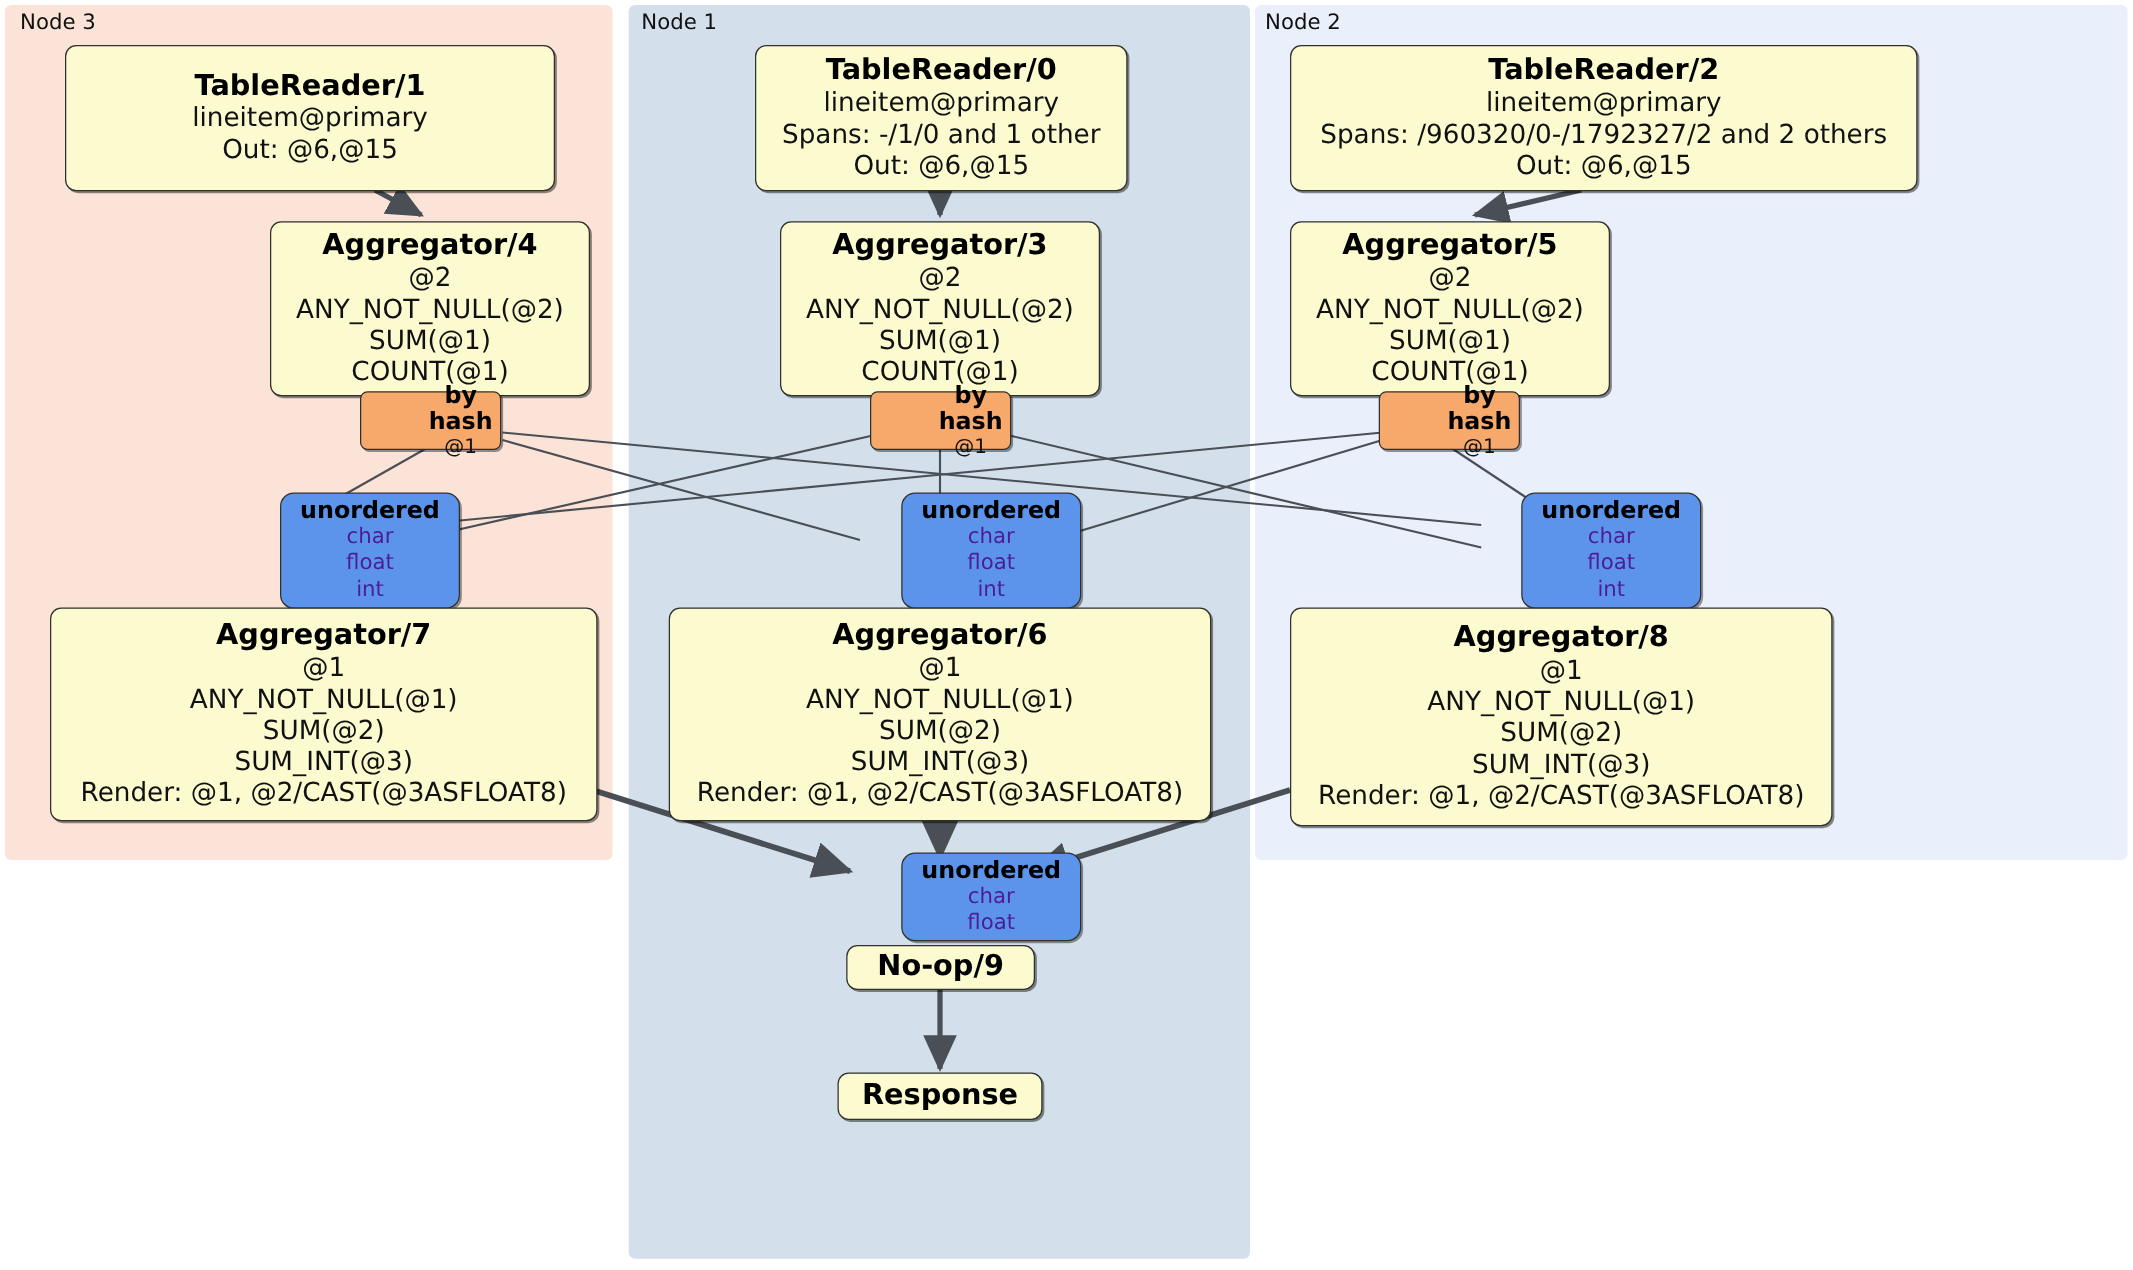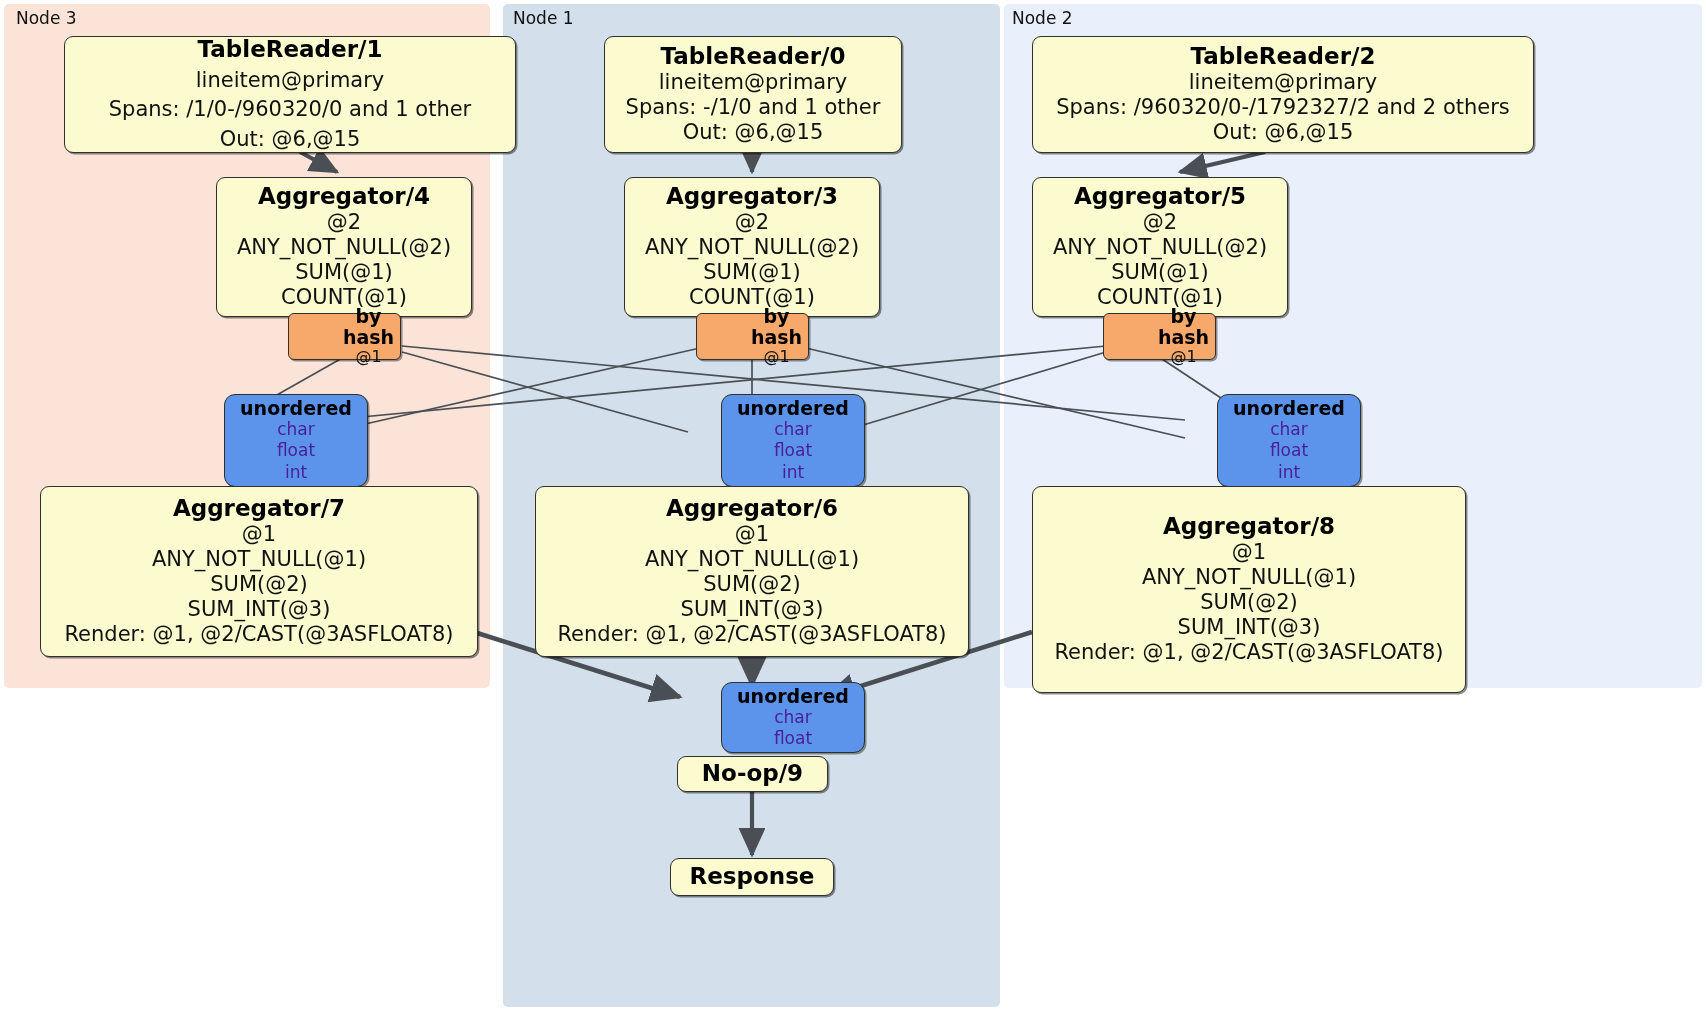--- a/index.html
+++ b/index.html
@@ -77,24 +77,23 @@
 
     <path d="M474,632 L680,697" stroke="#4a4f55" stroke-width="4.6" fill="none" marker-end="url(#ah)"></path>
 
     <path d="M752,656 L752,686" stroke="#4a4f55" stroke-width="4.6" fill="none" marker-end="url(#ah)"></path>
 
     <path d="M1032,632 L826,697" stroke="#4a4f55" stroke-width="4.6" fill="none" marker-end="url(#ah)"></path>
 
     <path d="M752,791 L752,855" stroke="#4a4f55" stroke-width="4.2" fill="none" marker-end="url(#ah)"></path>
   </svg>
 
-  <div class="box proc" style="left:64px;top:36px;width:452px;height:117px;justify-content:space-between;">
+  <div class="box proc" style="left:52px;top:36px;width:392px;height:117px;">
     <div class="ttl">TableReader/1</div>
     <div class="ln">lineitem@primary</div>
-    <div class="ln">Spans: /1/0-/960320/0 and 1 other</div>
     <div class="ln">Out: @6,@15</div>
   </div>
 
   <div class="box proc" style="left:604px;top:36px;width:298px;height:117px;">
     <div class="ttl">TableReader/0</div>
     <div class="ln">lineitem@primary</div>
     <div class="ln">Spans: -/1/0 and 1 other</div>
     <div class="ln">Out: @6,@15</div>
   </div>
 
@@ -176,21 +175,21 @@
 
   <div class="box proc" style="left:535px;top:486px;width:434px;height:171px;">
     <div class="ttl">Aggregator/6</div>
     <div class="ln">@1</div>
     <div class="ln">ANY_NOT_NULL(@1)</div>
     <div class="ln">SUM(@2)</div>
     <div class="ln">SUM_INT(@3)</div>
     <div class="ln">Render: @1, @2/CAST(@3ASFLOAT8)</div>
   </div>
 
-  <div class="box proc" style="left:1032px;top:486px;width:434px;height:207px;text-align:right;">
+  <div class="box proc" style="left:1032px;top:486px;width:434px;height:175px;text-align:right;">
     <div class="ttl">Aggregator/8</div>
     <div class="ln">@1</div>
     <div class="ln">ANY_NOT_NULL(@1)</div>
     <div class="ln">SUM(@2)</div>
     <div class="ln">SUM_INT(@3)</div>
     <div class="ln">Render: @1, @2/CAST(@3ASFLOAT8)</div>
   </div>
 
   <div class="box synch" style="left:681px;top:682px;width:144px;height:71px;">
     <div class="ttl">unordered</div>

